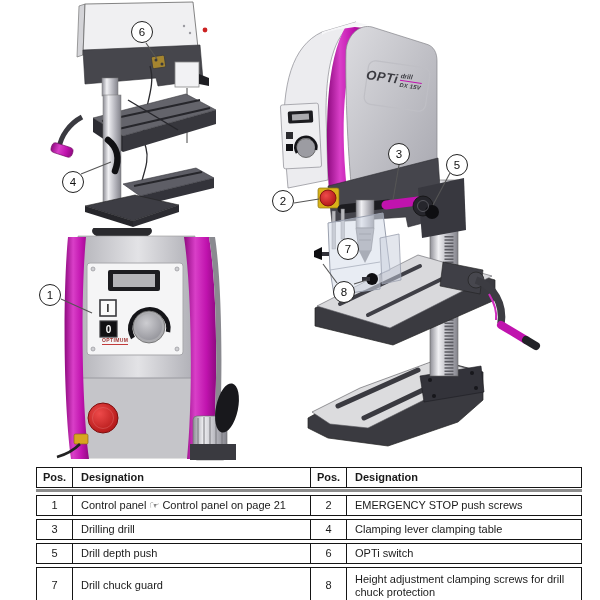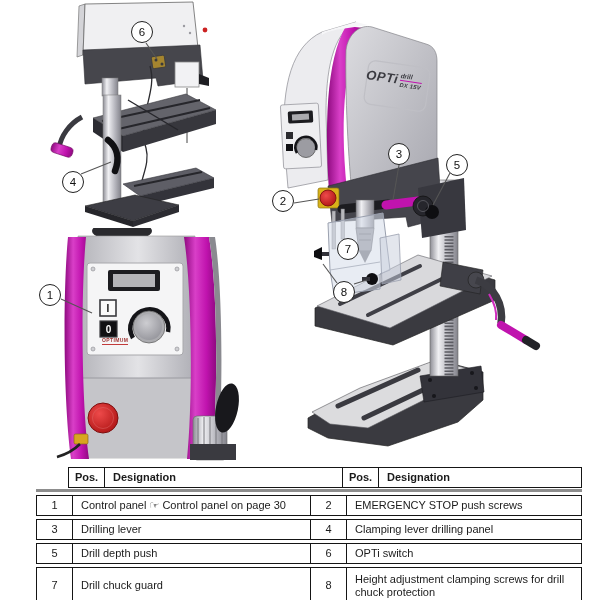--- a/index.html
+++ b/index.html
@@ -23,21 +23,21 @@
   
   .parts{position:absolute;left:36px;top:467px;width:546px;z-index:6;}
   .trow{display:flex;align-items:stretch;border:1.5px solid #151515;margin-bottom:3px;background:#fff;box-sizing:border-box;}
   .trow.header{font-weight:bold;margin-bottom:1px;}
   .hrule{height:2.5px;background:#8d8d8d;margin:0 0 3px 0;}
   .cell{display:flex;align-items:center;box-sizing:border-box;font-size:11px;line-height:13px;}
   .cpos{width:36px;justify-content:center;border-right:1.5px solid #151515;text-align:center;flex:none;}
   .cdes1{width:238px;padding:3px 8px;border-right:1.5px solid #151515;flex:none;}
   .cpos2{width:36px;justify-content:center;border-right:1.5px solid #151515;text-align:center;flex:none;}
   .cdes2{flex:1;padding:3px 8px;}
-  .h22{min-height:19px;margin-left:32px;} .h24{min-height:21px;} .h32{min-height:38px;}
+  .h22{min-height:19px;} .h24{min-height:21px;} .h32{min-height:38px;}
 </style>
 </head>
 <body>
 
 <div class="page">
 
   <svg width="0" height="0" style="position:absolute">
     <defs>
       <linearGradient id="magGrad" x1="0" y1="0" x2="1" y2="0">
         <stop offset="0" stop-color="#8f0a80"></stop>
@@ -320,29 +320,29 @@
     <div class="trow header h22">
       <div class="cell cpos">Pos.</div>
       <div class="cell cdes1">Designation</div>
       <div class="cell cpos2">Pos.</div>
       <div class="cell cdes2">Designation</div>
     </div>
     <div class="hrule"></div>
 
     <div class="trow h24">
       <div class="cell cpos">1</div>
-      <div class="cell cdes1">Control panel ☞  Control panel on page 30</div>
+      <div class="cell cdes1">Control panel ☞  Control panel on page 21</div>
       <div class="cell cpos2">2</div>
       <div class="cell cdes2">EMERGENCY STOP push screws</div>
     </div>
     <div class="trow h24">
       <div class="cell cpos">3</div>
-      <div class="cell cdes1">Drilling lever</div>
+      <div class="cell cdes1">Drilling drill</div>
       <div class="cell cpos2">4</div>
-      <div class="cell cdes2">Clamping lever drilling panel</div>
+      <div class="cell cdes2">Clamping lever clamping table</div>
     </div>
     <div class="trow h24">
       <div class="cell cpos">5</div>
       <div class="cell cdes1">Drill depth push</div>
       <div class="cell cpos2">6</div>
       <div class="cell cdes2">OPTi switch</div>
     </div>
     <div class="trow h32">
       <div class="cell cpos">7</div>
       <div class="cell cdes1">Drill chuck guard</div>

